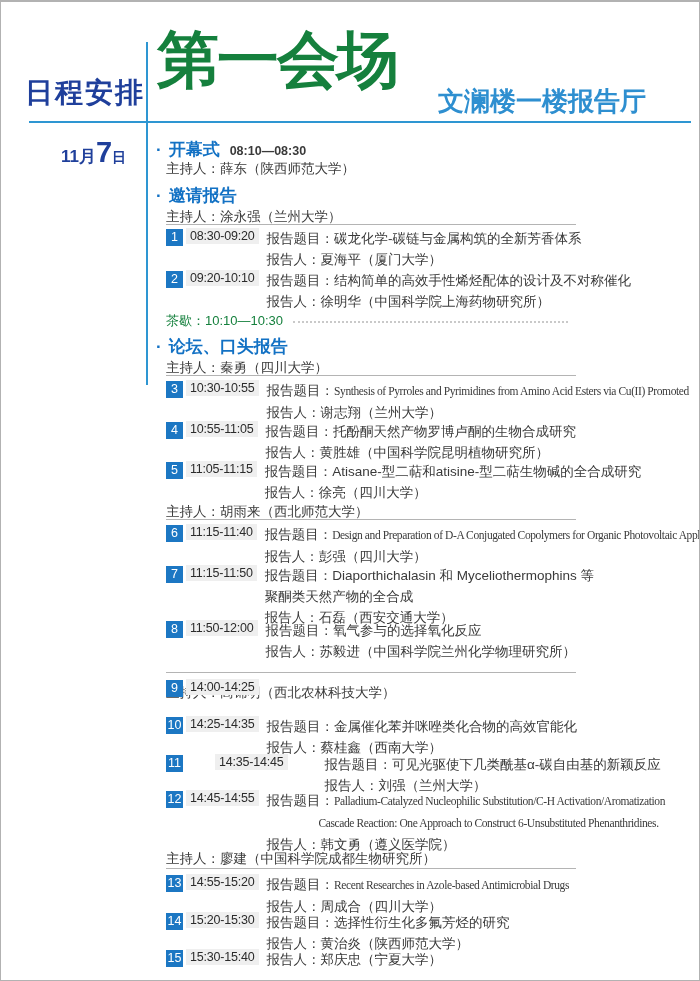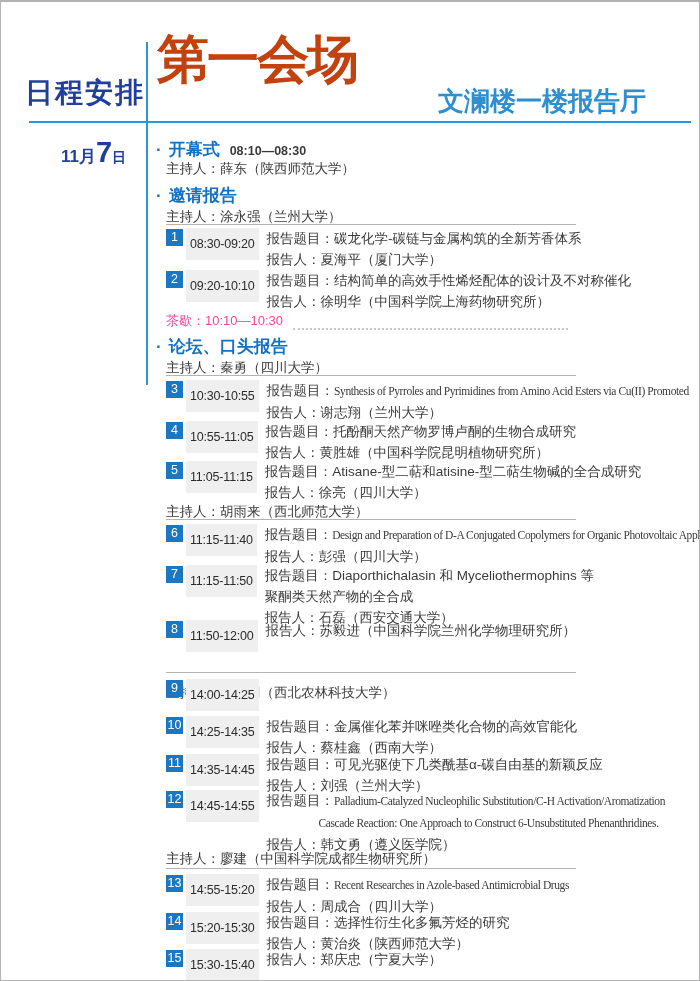--- a/index.html
+++ b/index.html
@@ -13,41 +13,41 @@
   .abs { position:absolute; }
 
   
   .schedule-label { left:24px; top:72px; font-size:28px; font-weight:bold; color:#1f3f9b; letter-spacing:2px; white-space:nowrap; }
   .date-block { left:50px; top:134px; width:85px; text-align:center; color:#1f3f9b; font-weight:bold; white-space:nowrap; }
   .date-block .dm { font-size:17px; }
   .date-block .dd { font-size:29px; }
   .date-block .du { font-size:14px; }
   .v-line { left:145px; top:40px; width:2px; height:343px; background:#2e96d2; }
   .h-rule-top { left:28px; top:119px; width:662px; height:2px; background:#2e96d2; }
-  .hall-title { left:156px; top:30px; font-size:52px; font-weight:900; color:#c2410c; letter-spacing:-2px; line-height:1.05; white-space:nowrap; }
+  .hall-title { left:156px; top:30px; font-size:62px; font-weight:900; color:#15803d; letter-spacing:-2px; line-height:1.05; white-space:nowrap;font-family:Liberation Mono, monospace; }
   .hall-loc { left:437px; top:82px; font-size:26px; font-weight:bold; color:#2e8fd0; white-space:nowrap; }
 
   
   .sec-head { font-size:17px; font-weight:bold; color:#1271c4; white-space:nowrap; }
   .sec-head .bullet { margin-right:7px; }
   .sec-head .sec-time { font-size:12.5px; font-weight:bold; color:#3a3a3a; margin-left:10px; letter-spacing:0; }
   .chair { font-size:13.5px; white-space:nowrap; color:#3a3a3a; }
   .hrule { width:410px; height:1px; background:#b4b4b4; }
 
   
   .talk { display:flex; align-items:flex-start; font-size:13.5px; }
   .talk .num { flex:0 0 17px; width:17px; height:17px; margin-top:1px; background:#1c77c3; color:#ffffff; font-size:12.5px; line-height:17px; text-align:center; }
-  .talk .time { background:#efefef; color:#2b2b2b; padding:9px 4px; margin:0 8px 0 3px; font-size:12.5px; letter-spacing:-0.2px; white-space:nowrap; }
+  .talk .time { background:#efefef; color:#2b2b2b; padding:1px 4px; margin:0 8px 0 3px; font-size:12.5px; letter-spacing:-0.2px; white-space:nowrap; }
   .talk .body { line-height:21px; }
   .talk .line { white-space:nowrap; }
   .en { font-family:"Liberation Serif","DejaVu Serif",serif; font-size:11.5px; letter-spacing:-0.4px; }
   .cont-indent { margin-left:52px; }
 
   
-  .tea { display:flex; align-items:flex-end; width:402px; font-size:13px; color:#ec4899; white-space:nowrap; }
+  .tea { display:flex; align-items:flex-start; width:402px; font-size:13px; color:#15803d; white-space:nowrap; }
   .tea .dots { flex:1; margin-left:10px; height:9px; border-bottom:2px dotted #c9c9c9; }
 </style>
 </head>
 <body>
 
 <div class="page">
 
   <div class="abs schedule-label">日程安排</div>
   <div class="abs h-rule-top"></div>
   <div class="abs date-block">
@@ -151,20 +151,21 @@
       <div class="line"><span>报告题目：</span><span>Diaporthichalasin 和 Myceliothermophins 等</span></div>
       <div class="line"><span>聚酮类天然产物的全合成</span></div>
       <div class="line"><span>报告人：</span><span>石磊（西安交通大学）</span></div>
     </div>
   </div>
 
   <div class="abs talk" style="left:165px;top:618px;">
     <span class="num">8</span>
     <span class="time">11:50-12:00</span>
     <div class="body">
+      <div class="line"><span>报告题目：</span><span>氧气参与的选择氧化反应</span></div>
       <div class="line"><span>报告人：</span><span>苏毅进（中国科学院兰州化学物理研究所）</span></div>
     </div>
   </div>
 
   <div class="abs chair" style="left:165px;top:653px;margin-top:29px;">
     <span>主持人：</span><span>高锦明（西北农林科技大学）</span>
   </div>
   <div class="abs hrule" style="left:165px;top:670px;"></div>
 
   <div class="abs talk" style="left:165px;top:677px;">
@@ -174,21 +175,21 @@
 
   <div class="abs talk" style="left:165px;top:714px;">
     <span class="num">10</span>
     <span class="time">14:25-14:35</span>
     <div class="body">
       <div class="line"><span>报告题目：</span><span>金属催化苯并咪唑类化合物的高效官能化</span></div>
       <div class="line"><span>报告人：</span><span>蔡桂鑫（西南大学）</span></div>
     </div>
   </div>
 
-  <div class="abs talk" style="left:165px;top:752px;">
+  <div class="abs talk" style="left:165px;top:752px;gap:29px;">
     <span class="num">11</span>
     <span class="time">14:35-14:45</span>
     <div class="body">
       <div class="line"><span>报告题目：</span><span>可见光驱使下几类酰基α-碳自由基的新颖反应</span></div>
       <div class="line"><span>报告人：</span><span>刘强（兰州大学）</span></div>
     </div>
   </div>
 
   <div class="abs talk" style="left:165px;top:788px;">
     <span class="num">12</span>

